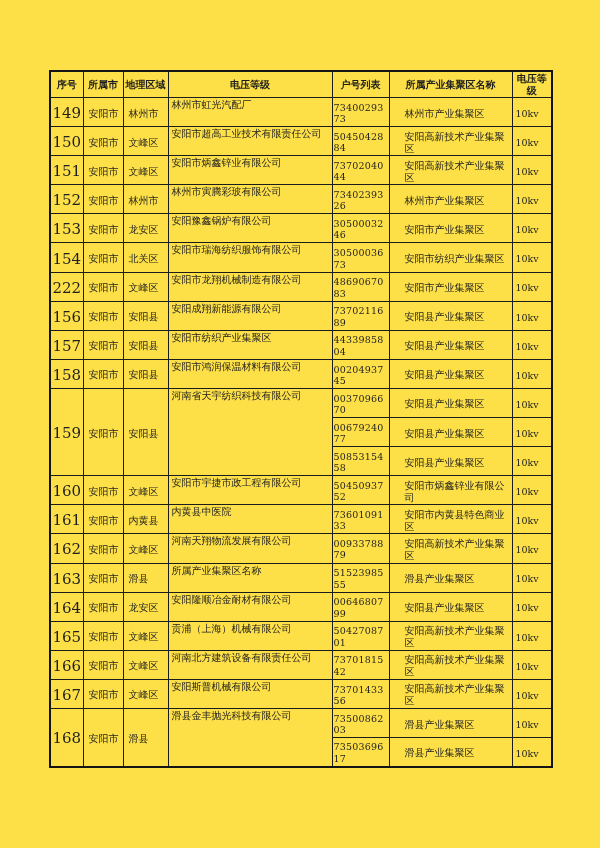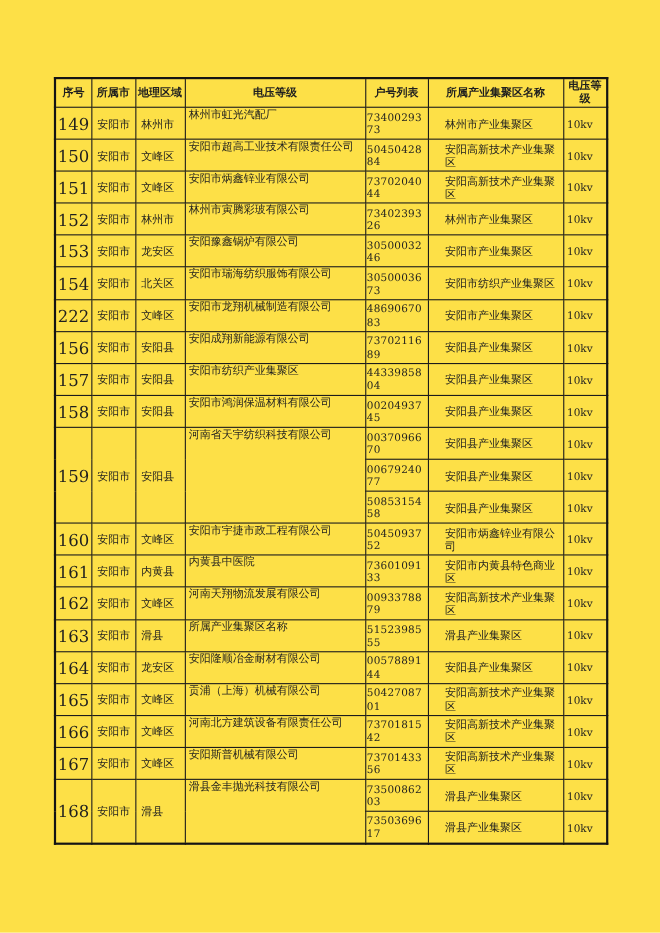--- a/index.html
+++ b/index.html
@@ -257,21 +257,21 @@
           <td class="c-name">所属产业集聚区名称</td>
           <td class="c-account">5152398555</td>
           <td class="c-cluster">滑县产业集聚区</td>
           <td class="c-voltage">10kv</td>
         </tr>
         <tr class="sub">
           <td class="c-serial">164</td>
           <td class="c-city">安阳市</td>
           <td class="c-region">龙安区</td>
           <td class="c-name">安阳隆顺冶金耐材有限公司</td>
-          <td class="c-account">0057889144</td>
+          <td class="c-account">0064680799</td>
           <td class="c-cluster">安阳县产业集聚区</td>
           <td class="c-voltage">10kv</td>
         </tr>
         <tr class="sub">
           <td class="c-serial">165</td>
           <td class="c-city">安阳市</td>
           <td class="c-region">文峰区</td>
           <td class="c-name">贡浦（上海）机械有限公司</td>
           <td class="c-account">5042708701</td>
           <td class="c-cluster">安阳高新技术产业集聚区</td>

